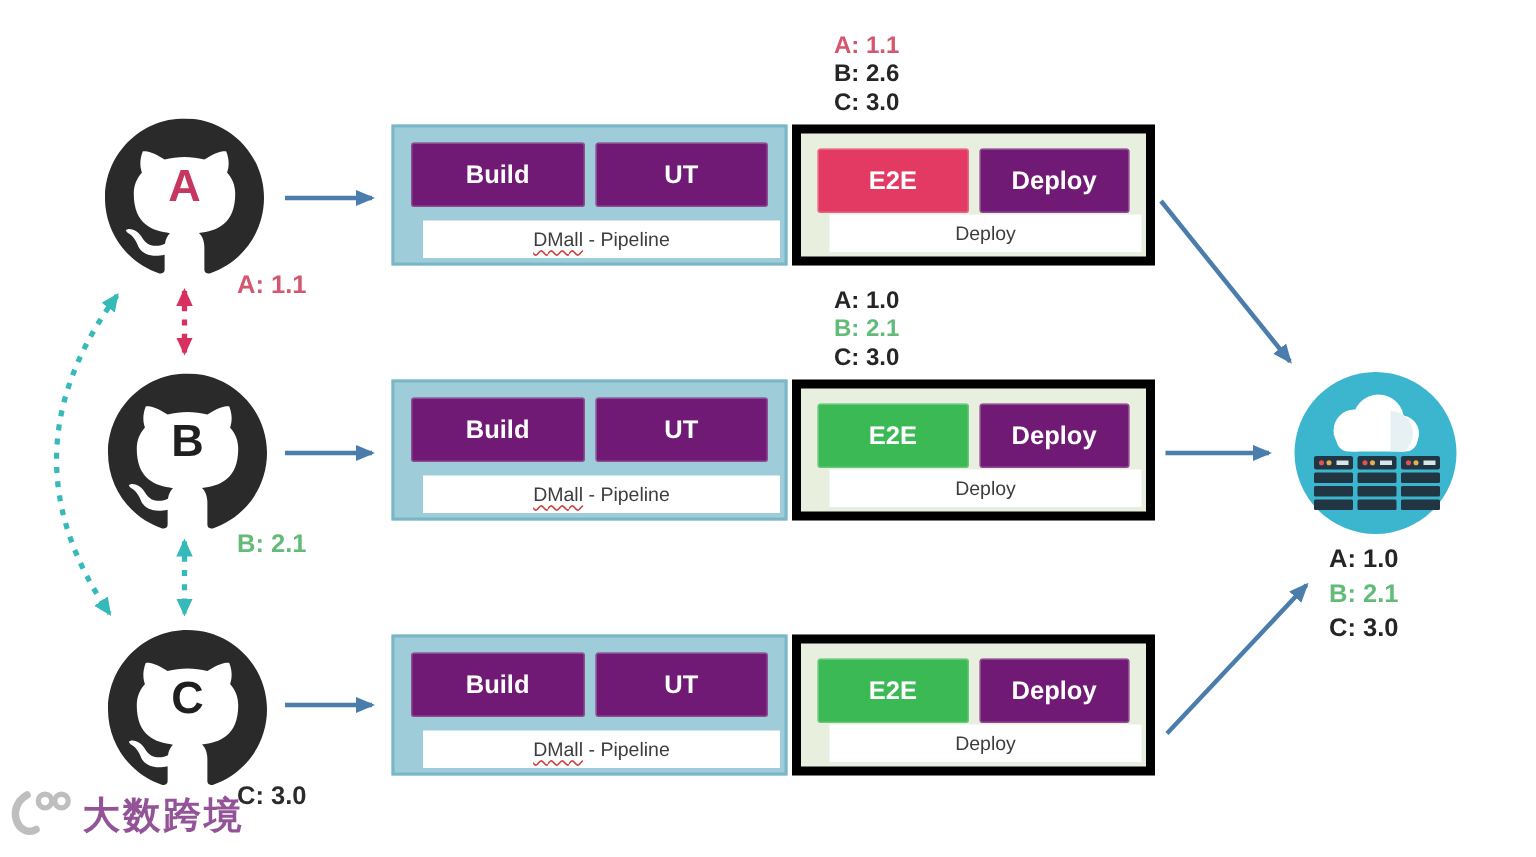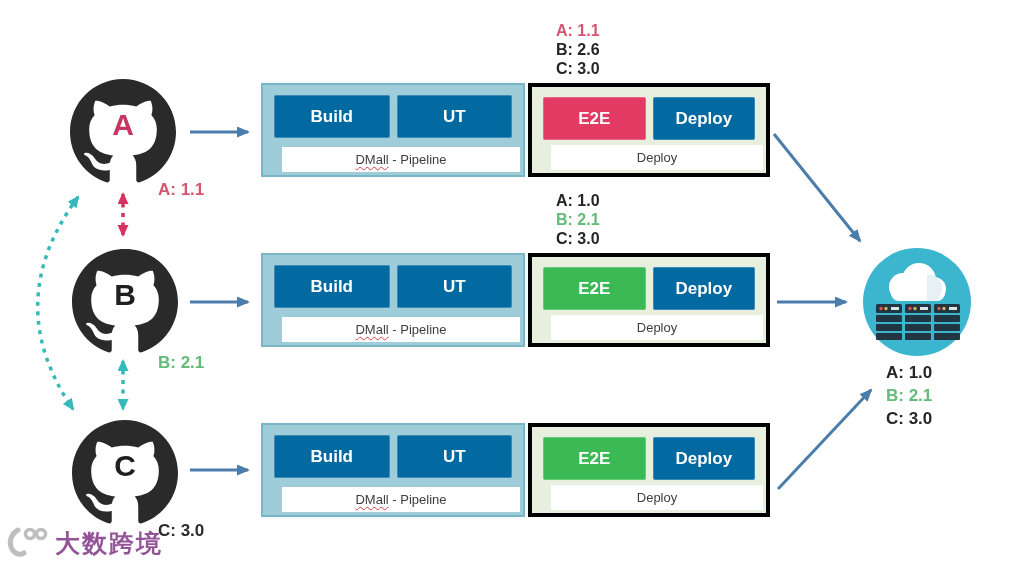--- a/index.html
+++ b/index.html
@@ -21,26 +21,26 @@
   #repoB { left:72px;  top:249px; }
   #repoC { left:72px;  top:420px; }
   .repo-version { position:absolute; z-index:2; font-size:17px; font-weight:600; }
   #repoA-ver { left:158px; top:180px; }
   #repoB-ver { left:158px; top:353px; }
   #repoC-ver { left:158px; top:521px; }
 
   
   .pl-left, .pl-right { position:absolute; box-sizing:border-box; z-index:2; }
   .pl-left  { left:261px; width:264px; height:94px; background:#9fccd9; border:2px solid #79b7c7; }
-  .pl-right { left:528px; width:242px; height:94px; background:#e9efdf; border:4px solid #000000; }
+  .pl-right { left:528px; width:242px; height:94px; background:#e9efdf; border:6px solid #000000; }
   .row1 { top:83px; } .row2 { top:253px; } .row3 { top:423px; }
   .stage-area { position:absolute; left:0; right:0; top:0; display:flex; gap:7px; padding:10px 11px 0; box-sizing:border-box; }
   .stage-btn {
     flex:1; height:43px; display:flex; align-items:center; justify-content:center;
-    background:#0369a1; color:#ffffff; font-size:17px; font-weight:600; border-radius:2px;
+    background:#701a75; color:#ffffff; font-size:17px; font-weight:600; border-radius:2px;
     box-shadow: inset 0 0 0 1px rgba(255,255,255,0.22);
   }
   .strip {
     position:absolute; left:3px; right:3px; bottom:3px; height:25px; background:#ffffff;
     display:flex; align-items:center; justify-content:center; font-size:13px; color:#3d3d3d;margin-left:16px;
   }
   .spellcheck { text-decoration: underline wavy #cf4040 1px; text-underline-offset:2px; }
 
   
   .vblock { position:absolute; z-index:2; font-size:16px; font-weight:600; line-height:19px; }

